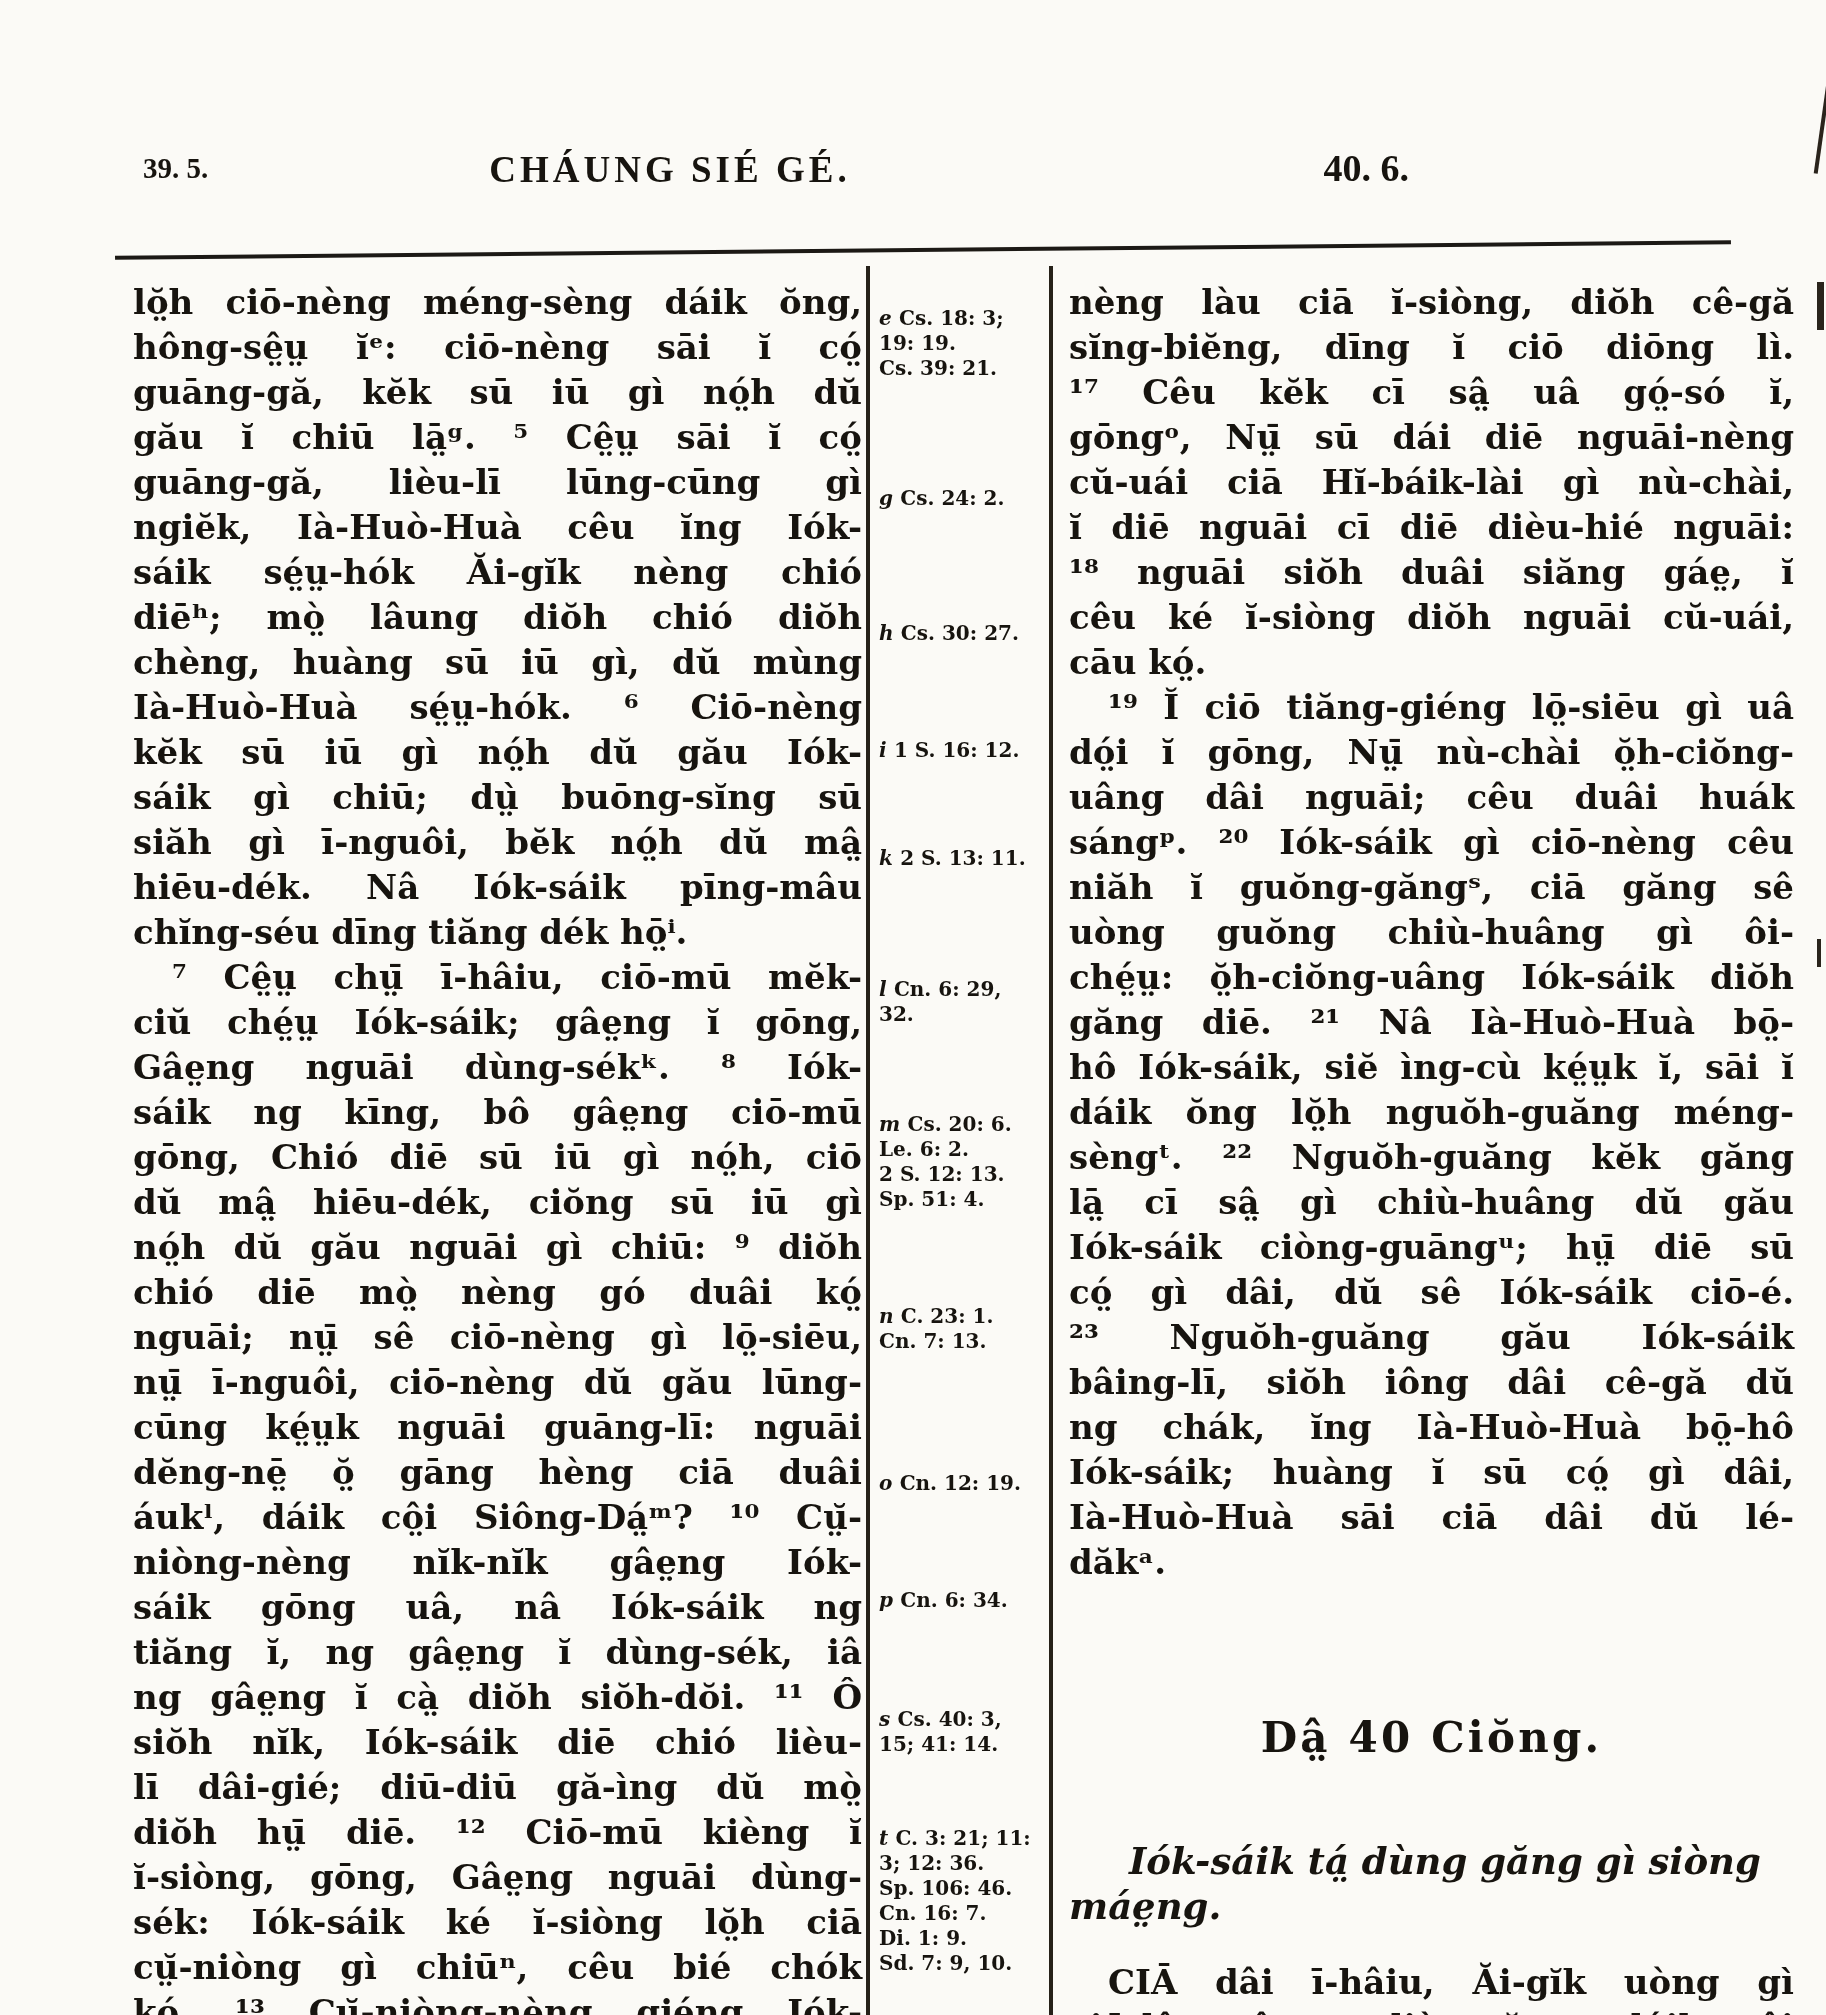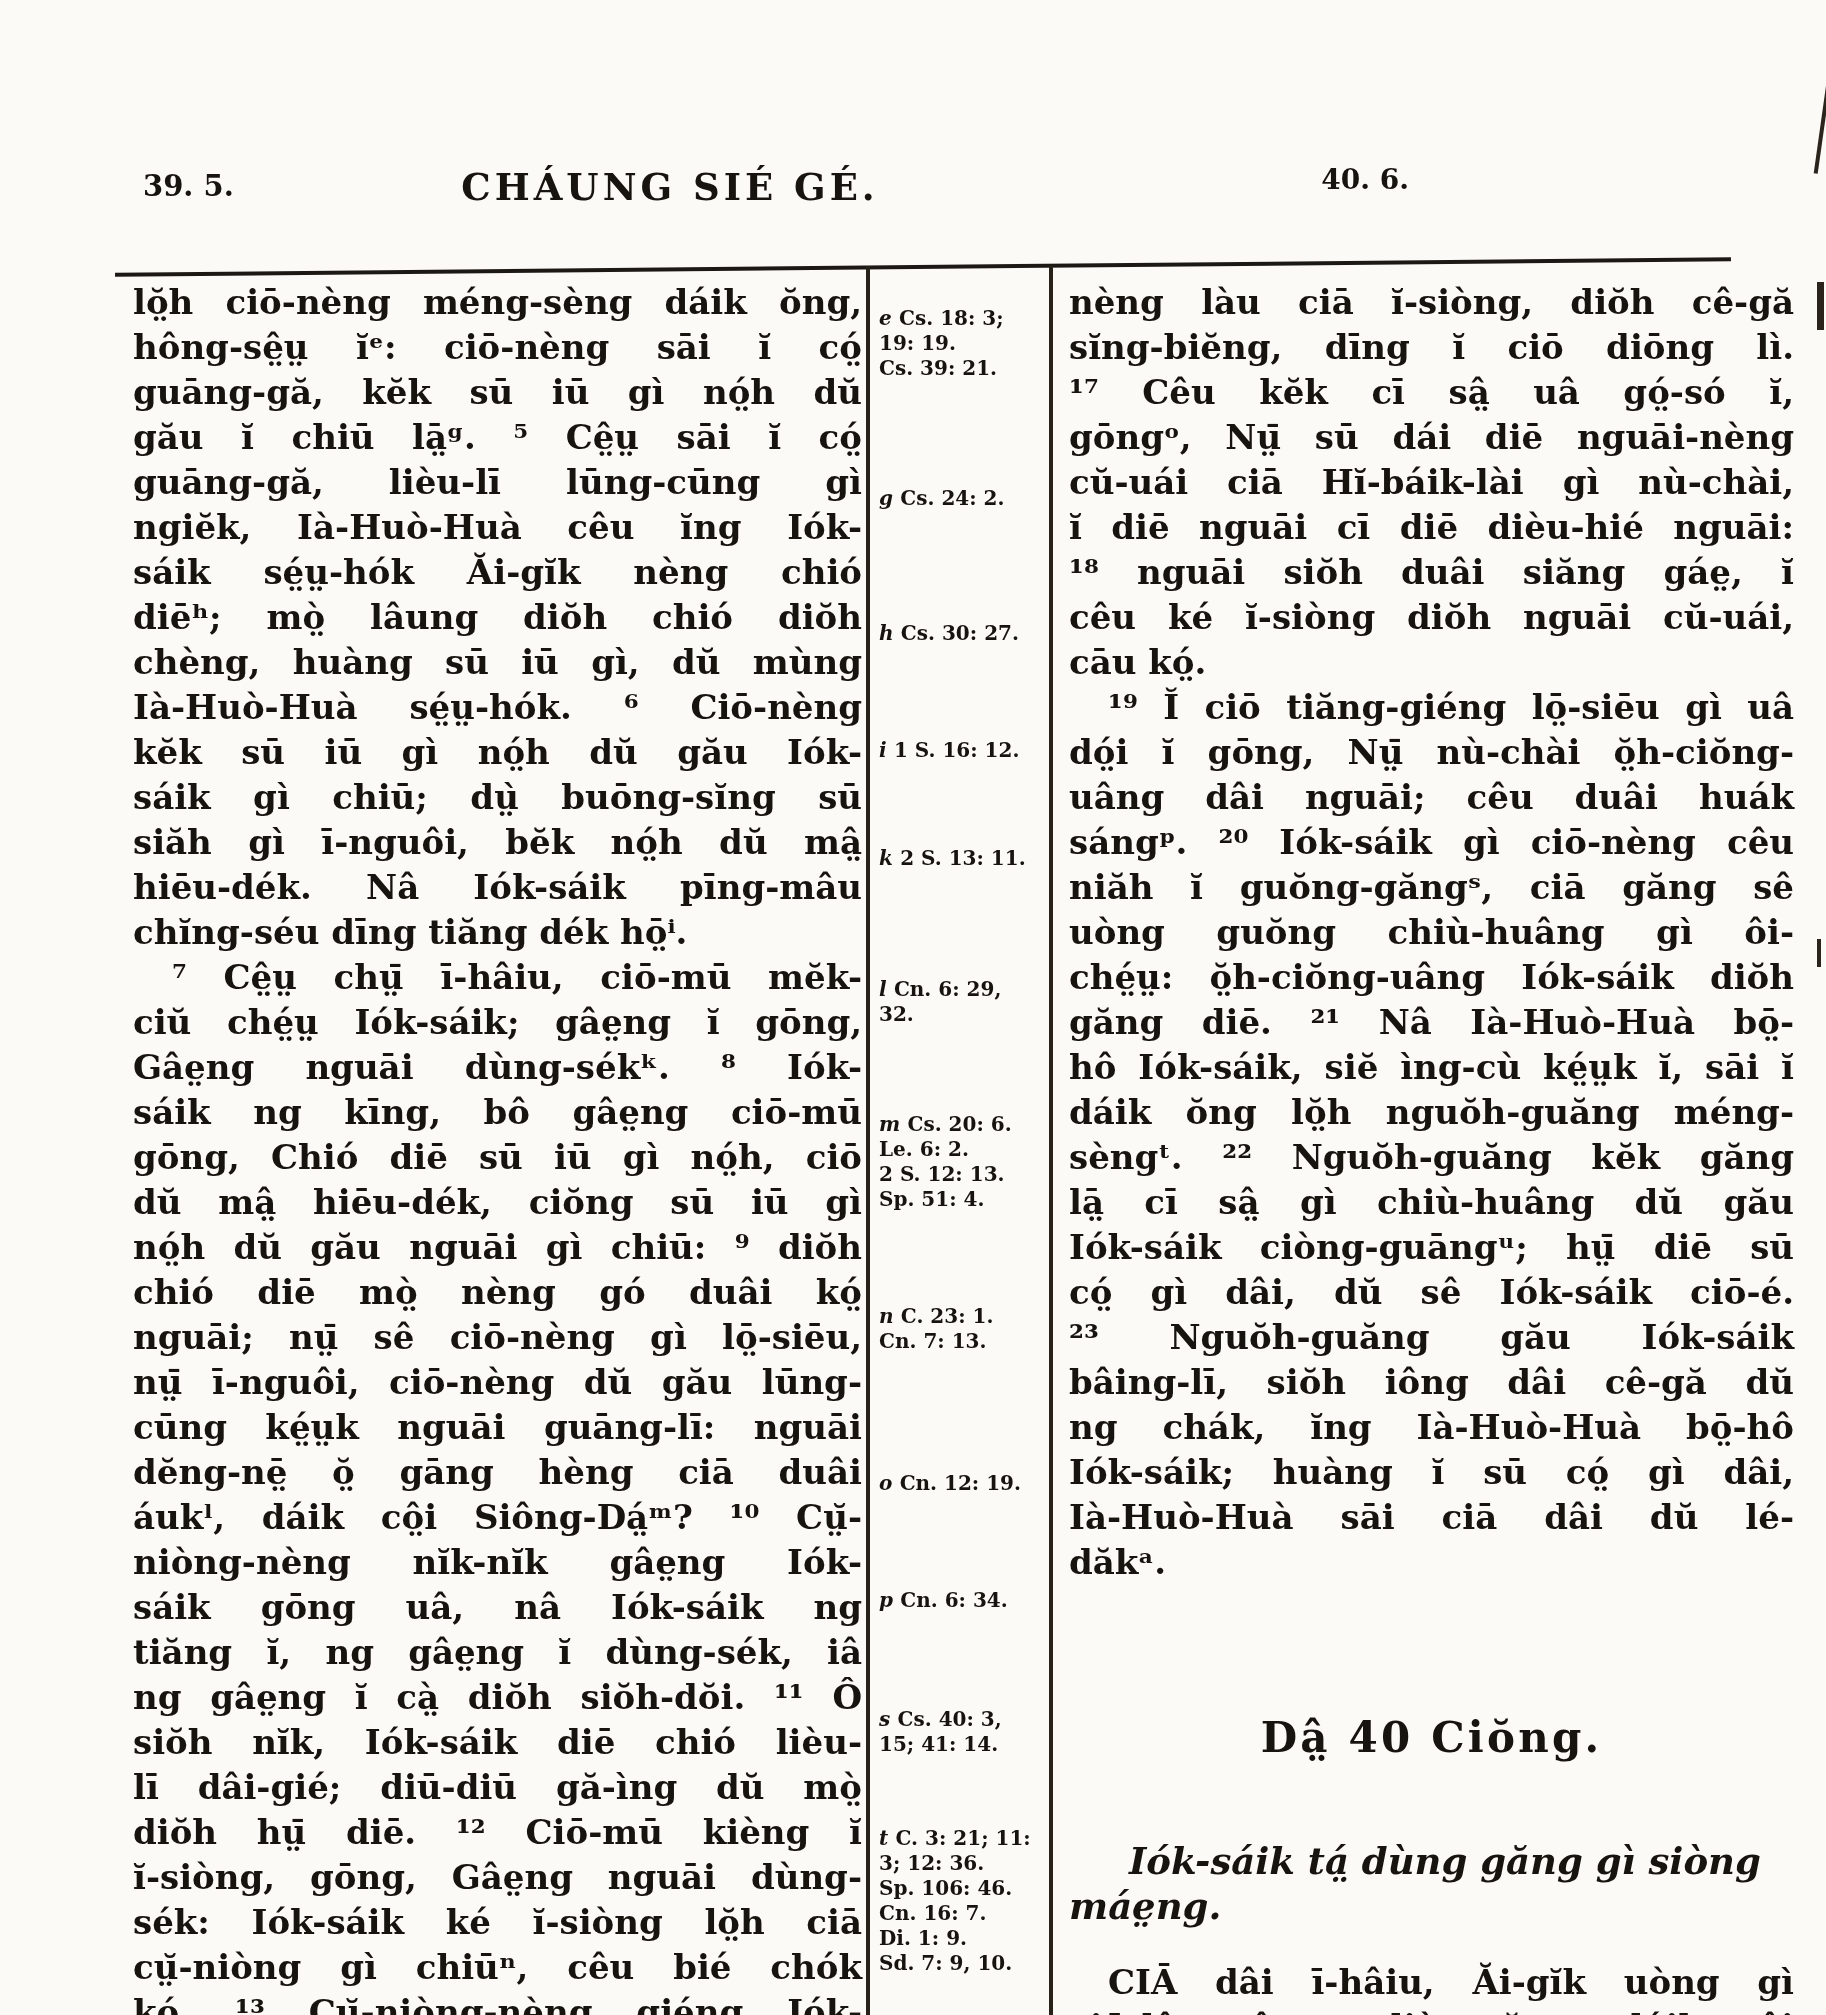--- a/index.html
+++ b/index.html
@@ -2,25 +2,25 @@
 <html style="font-size:6.4px"><head>
 <meta charset="utf-8">
 <style>
   html,body{margin:0;padding:0;}
   body{
     width:1827px;height:2875px;position:relative;overflow:hidden;
     background:#fbfaf6;color:#17140f;
     font-family:"DejaVu Serif","DejaVu Sans",serif;
     -webkit-font-smoothing:antialiased;
   }
-  .page-header{position:absolute;top:169px;left:0;width:1465px;height:52px;}
+  .page-header{position:absolute;top:152px;left:0;width:1465px;height:52px;font-family:Liberation Serif, serif;}
   .hdr-left{position:absolute;left:143px;top:0;font-size:29px;font-weight:700;}
   .hdr-center{position:absolute;left:0;right:125px;top:-4px;text-align:center;
     font-size:37px;font-weight:700;letter-spacing:4px;}
-  .hdr-right{position:absolute;right:56px;top:-5.6px;font-size:28px;font-weight:700;}
+  .hdr-right{position:absolute;right:56px;top:-5.6px;font-size:38px;font-weight:700;}
   .hdr-rule{position:absolute;left:115px;top:96px;width:1616px;height:4.4px;
     background:#1c1915;transform:rotate(-0.55deg);}
   .vrule{position:absolute;top:266px;height:2478px;background:#262119;}
   .vrule.r1{left:866px;width:3.6px;}
   .vrule.r2{left:1049px;width:4.4px;}
   .col{position:absolute;top:280px;font-size:34px;font-weight:700;}
   .col .tline{line-height:45px;white-space:nowrap;text-align:justify;text-align-last:justify;}
   .col .tline.plain{text-align-last:left;}
   .col .tline.indent{padding-left:39px;}
   .left-col{left:133px;width:729px;}

